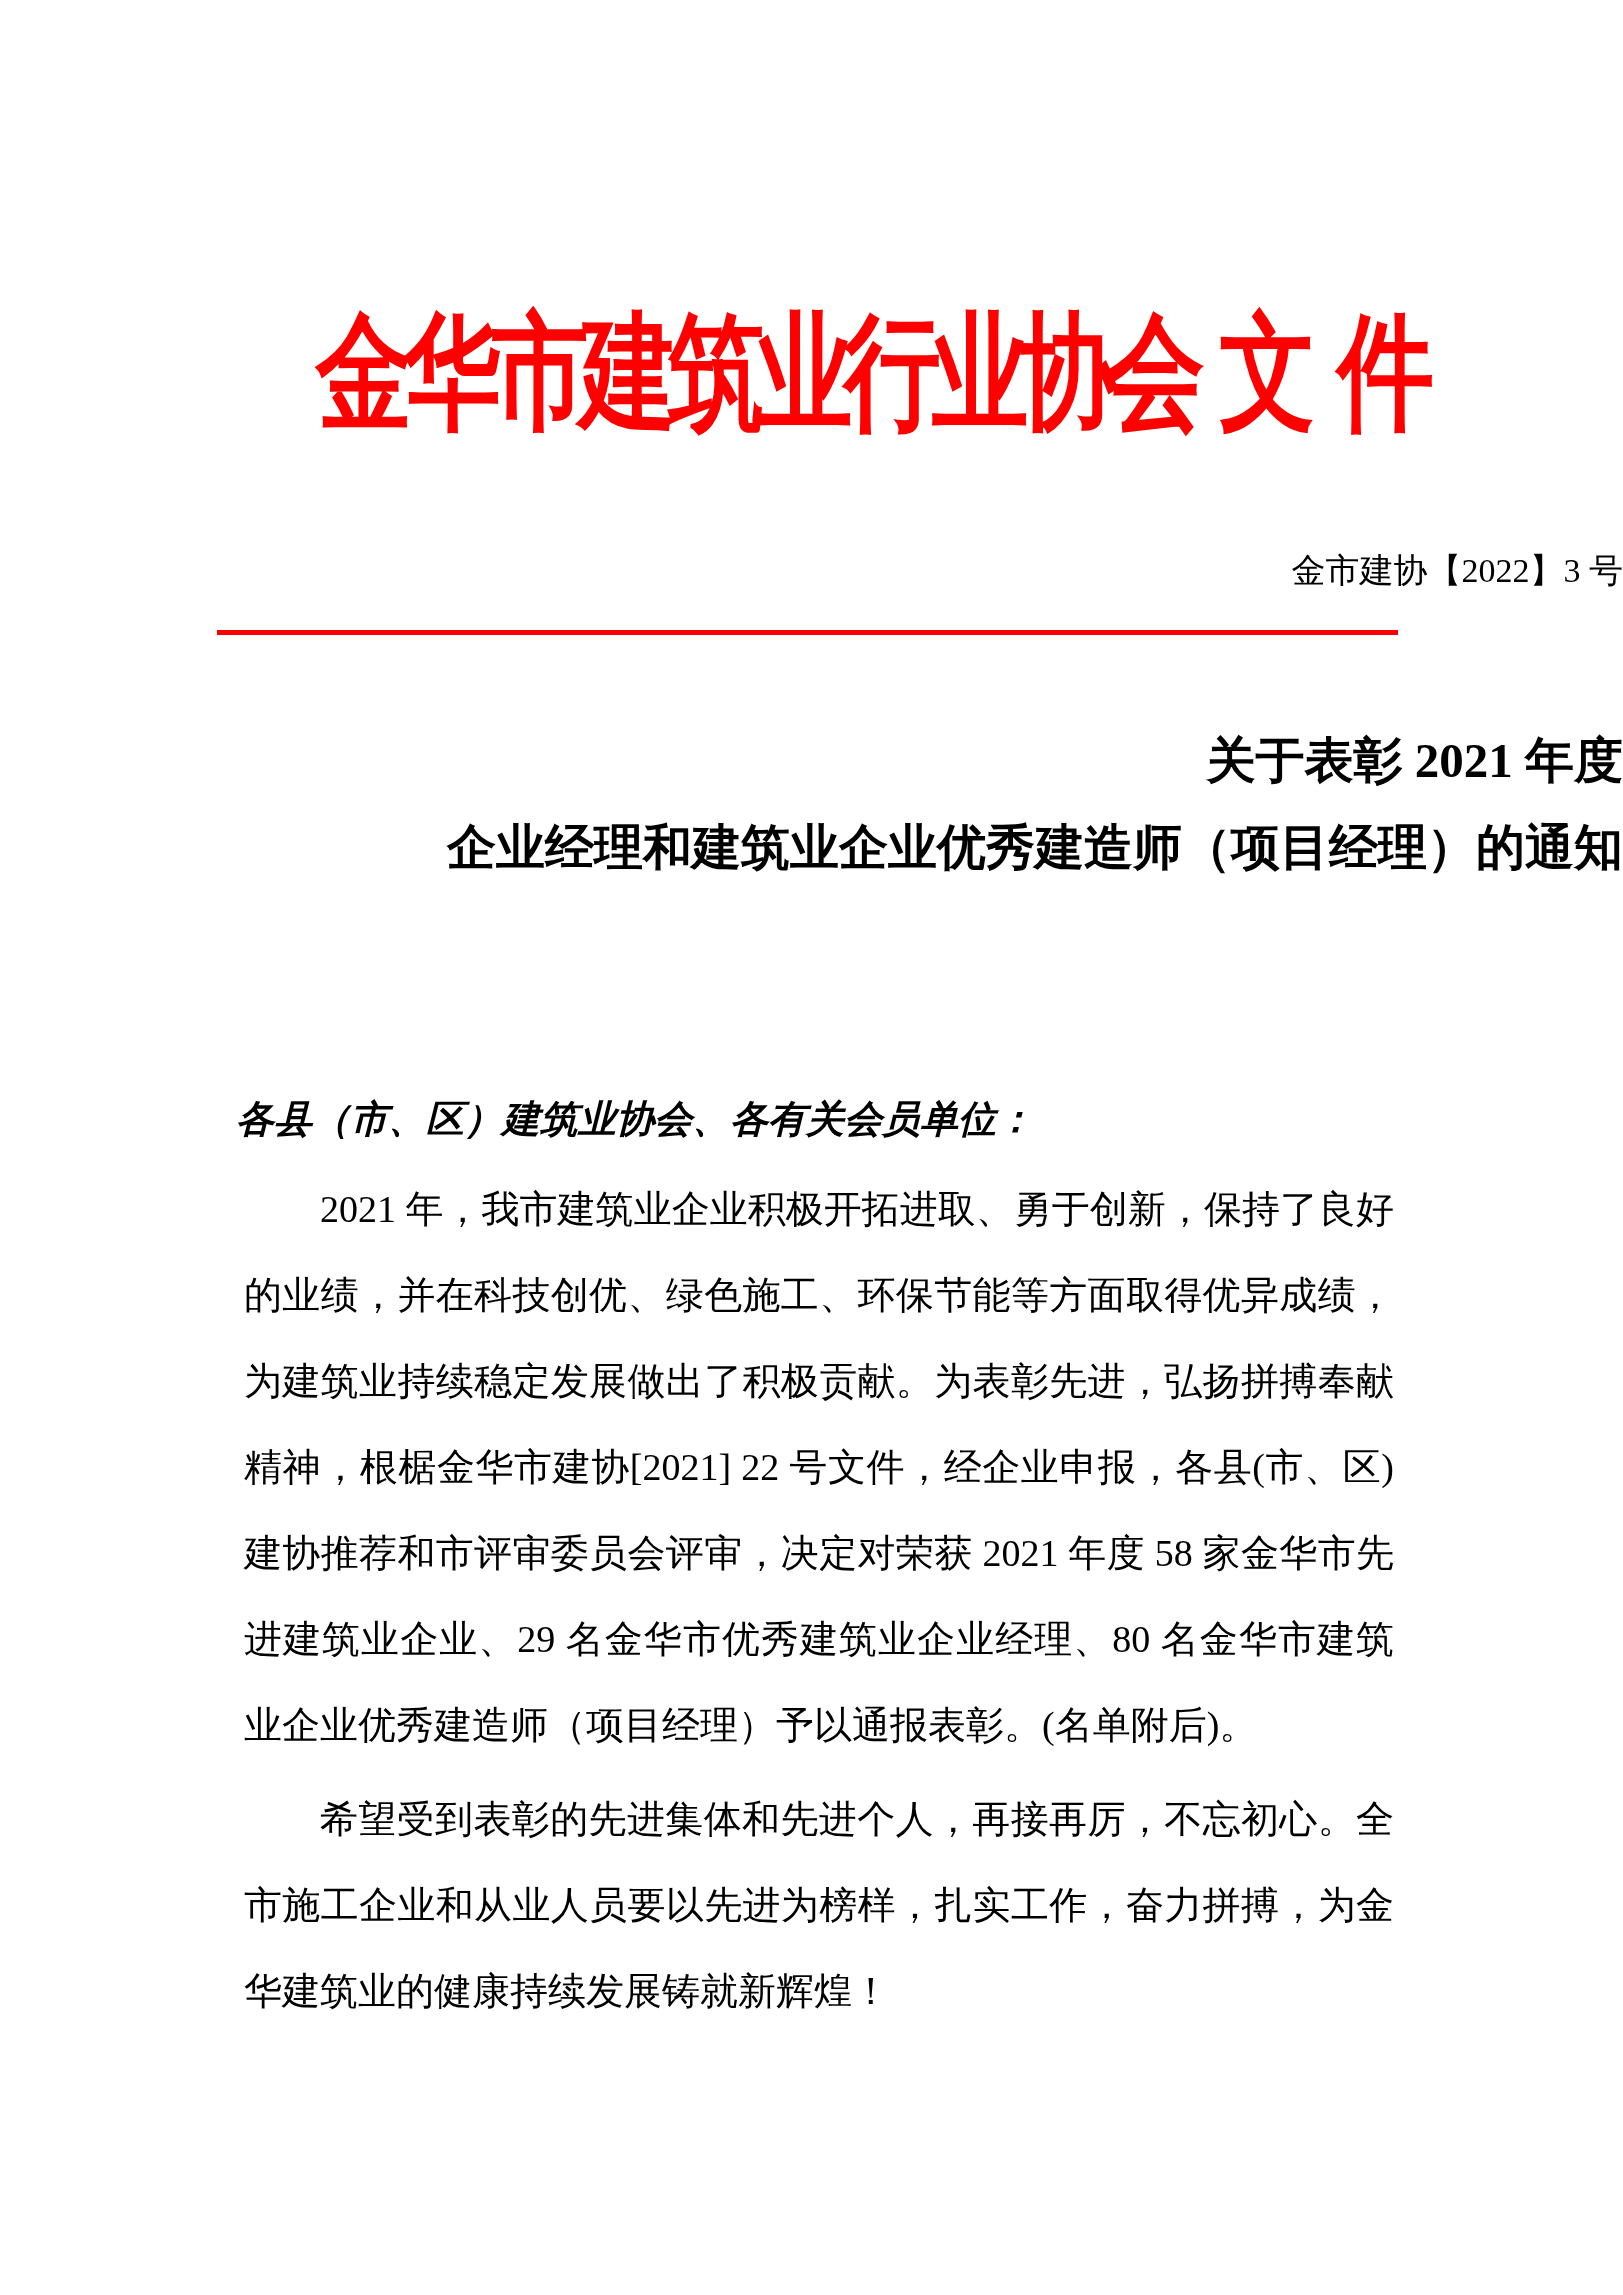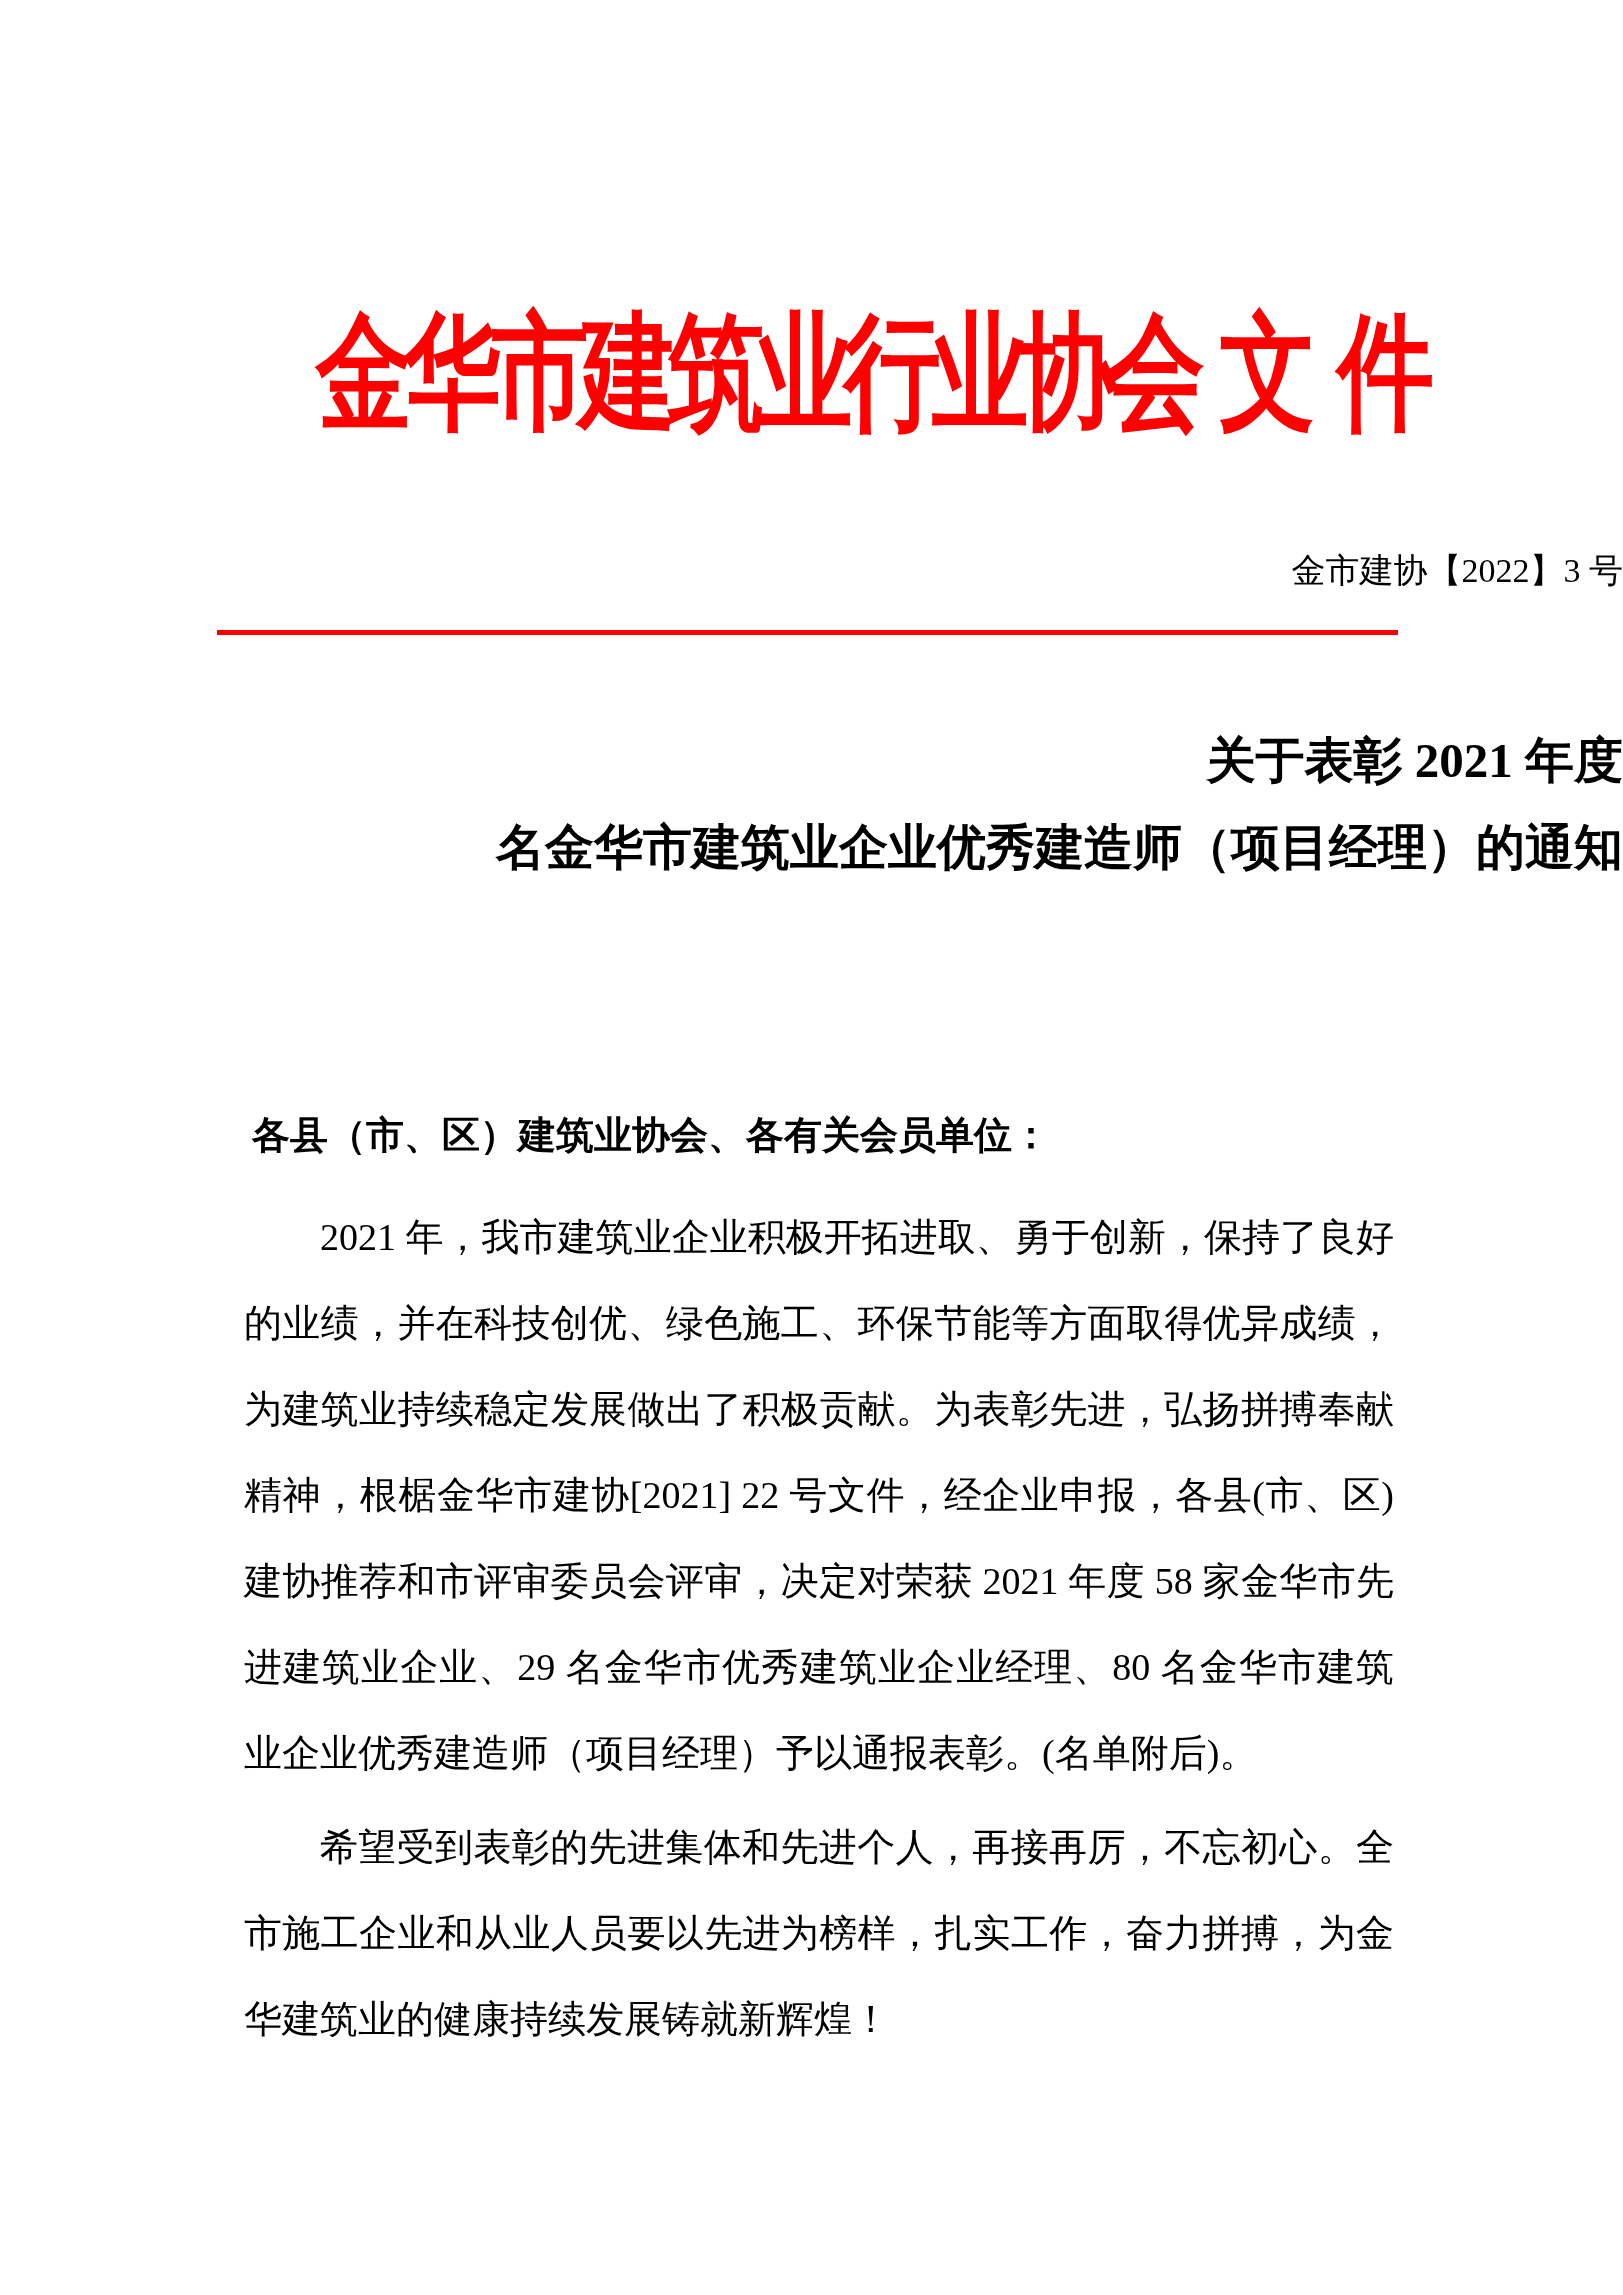--- a/index.html
+++ b/index.html
@@ -91,21 +91,22 @@
     top: 1076px;
     left: 236px;
     width: 1166px;
     font-size: 38px;
     line-height: 86px;
     text-align: justify;
     text-justify: inter-character;
   }
   .salutation {
     font-weight: 700;
-    margin: 16px;
+    margin: 0;
+    font-style: italic;
   }
   .para {
     margin: 8px;
     text-indent: 2em;
   }
   .para:first-of-type {
     margin-top: 4.1px;
   }
 </style>
 </head>
@@ -116,21 +117,21 @@
   <div class="red-header">
     <span class="masthead-inner"><span class="agency">金华市建筑业行业协会</span><span class="docword">文件</span></span>
   </div>
 
   <div class="doc-number">金市建协【2022】3 号</div>
 
   <div class="red-rule"></div>
 
   <div class="doc-title">
     <div class="title-line">关于表彰 2021 年度</div>
-    <div class="title-line">名金华市建筑业企业优秀建造师（项目经理）的通知</div>
+    <div class="title-line">企业经理和建筑业企业优秀建造师（项目经理）的通知</div>
   </div>
 
   <div class="content">
     <div class="salutation">各县（市、区）建筑业协会、各有关会员单位：</div>
     <p class="para">2021 年，我市建筑业企业积极开拓进取、勇于创新，保持了良好的业绩，并在科技创优、绿色施工、环保节能等方面取得优异成绩，为建筑业持续稳定发展做出了积极贡献。为表彰先进，弘扬拼搏奉献精神，根椐金华市建协[2021] 22 号文件，经企业申报，各县(市、区)建协推荐和市评审委员会评审，决定对荣获 2021 年度 58 家金华市先进建筑业企业、29 名金华市优秀建筑业企业经理、80 名金华市建筑业企业优秀建造师（项目经理）予以通报表彰。(名单附后)。</p>
     <p class="para">希望受到表彰的先进集体和先进个人，再接再厉，不忘初心。全市施工企业和从业人员要以先进为榜样，扎实工作，奋力拼搏，为金华建筑业的健康持续发展铸就新辉煌！</p>
   </div>
 
 </div>
 

